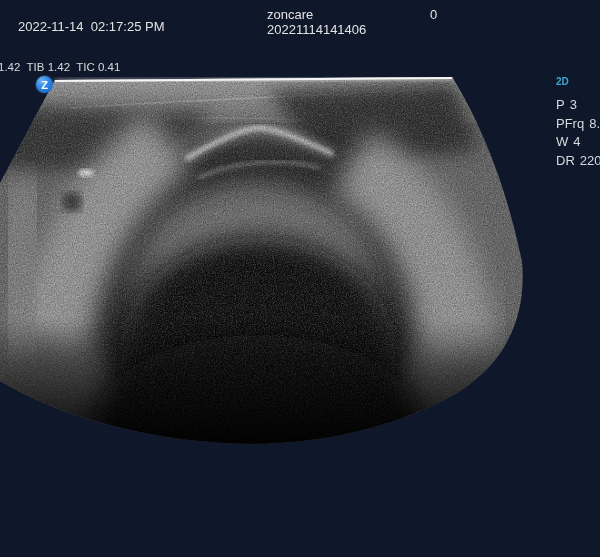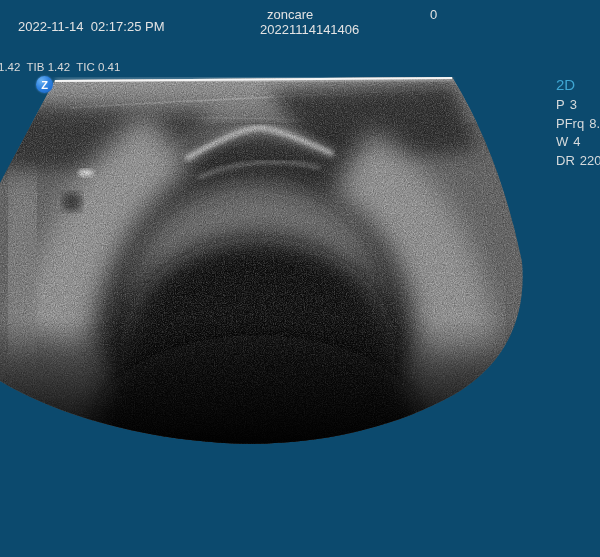--- a/index.html
+++ b/index.html
@@ -1,29 +1,29 @@
 <!DOCTYPE html>
 <html><head>
 <meta charset="utf-8">
 <style>
   html,body{margin:0;padding:0;background:#000;}
   body{width:600px;height:557px;position:relative;overflow:hidden;
        font-family:"Liberation Sans",sans-serif;}
-  .screen{position:absolute;inset:0;width:600px;height:557px;background:#0c4a6e;}
+  .screen{position:absolute;inset:0;width:600px;height:557px;background:#0f172a;}
   .txt{position:absolute;color:#e3e3e3;white-space:pre;line-height:1.05;}
   .datetime{left:18px;top:20px;font-size:13px;}
   .brand{left:267px;top:8px;font-size:13px;}
-  .examid{left:260px;top:23px;font-size:13px;}
+  .examid{left:267px;top:23px;font-size:13px;}
   .counter{left:430px;top:8px;font-size:13px;}
   .indices{left:-2px;top:61px;font-size:11.5px;color:#dadada;}
   .zlogo{position:absolute;left:36px;top:76px;width:17px;height:17px;border-radius:50%;
          background:radial-gradient(circle at 32% 28%, #6db4f4 0%, #2e82e0 45%, #1560c4 100%);
          color:#fff;font-size:11px;font-weight:bold;display:flex;align-items:center;
          justify-content:center;box-shadow:0 0 2px rgba(120,180,255,.6);}
-  .mode{left:556px;top:77px;font-size:15px;font-weight:normal;}
+  .mode{left:556px;top:77px;font-size:10px;font-weight:bold;}
   .panel{position:absolute;left:556px;top:97px;width:60px;font-size:13px;color:#d6dadc;}
   .prow{display:flex;column-gap:5px;margin-bottom:3.5px;white-space:pre;}
   svg{position:absolute;left:0;top:0;}
 </style>
 </head>
 <body>
 
 <div class="screen">
 
   <svg width="600" height="557" viewBox="0 0 600 557" aria-hidden="true">

